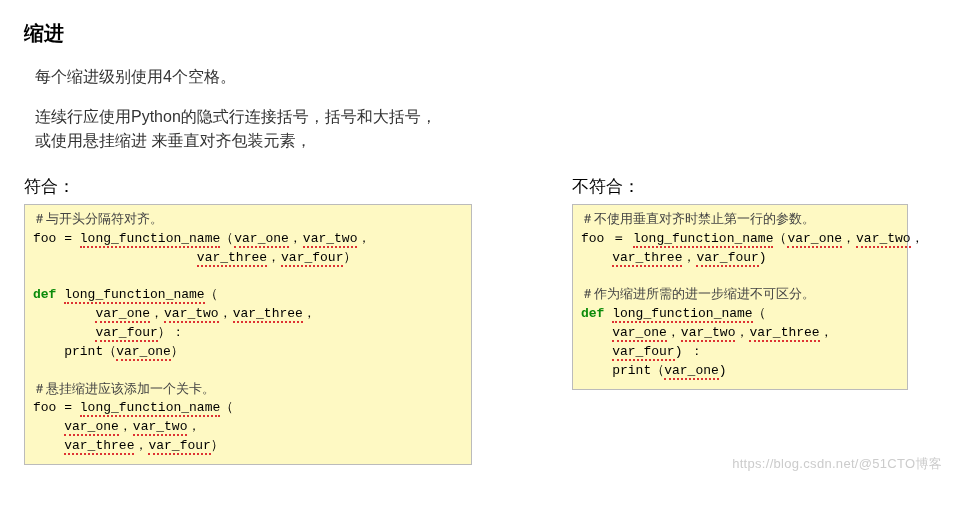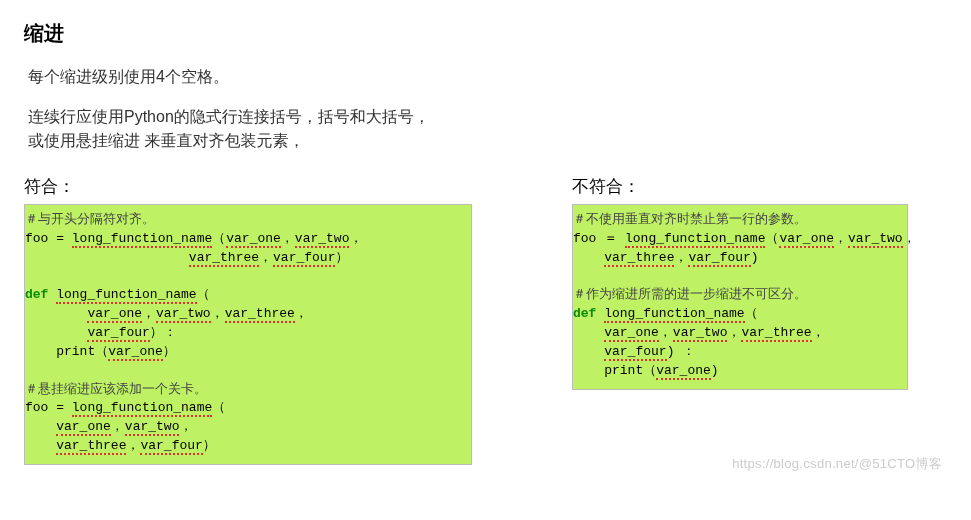--- a/index.html
+++ b/index.html
@@ -13,45 +13,45 @@
     box-sizing: border-box;
     position: relative;
   }
   h2.title {
     font-size: 20px;
     font-weight: bold;
     margin: 0 0 18px 0;
     color: #000;
   }
   p.intro {
-    margin: 0 0 16px 4px;
+    margin: 0 0 16px 11px;
     font-size: 16px;
     color: #333;
     line-height: 1.5;
   }
   .columns {
     display: flex;
     gap: 100px;
     align-items: flex-start;
   }
   .col-left { width: 448px; }
   .col-right { width: 336px; }
   .subhead {
     font-size: 17px;
     margin: 6px 0 6px 0;
     color: #000;
   }
   .codebox {
     border: 1px solid #bbb;
-    padding: 6px 8px 8px 0;
+    padding: 6px 8px 8px 8px;
     font-family: "Courier New", Consolas, monospace;
     font-size: 13px;
     line-height: 1.45;
     color: #000;
-    background: #bef264;
+    background: #fef9c3;
   }
   .codebox .line { white-space: pre; }
   .cmt { color: #444; }
   .kw { color: #0a8a0a; font-weight: bold; }
   .err {
     border-bottom: 2px dotted #d33;
   }
   .wide { letter-spacing: 1px; }
   .watermark {
     position: absolute;

